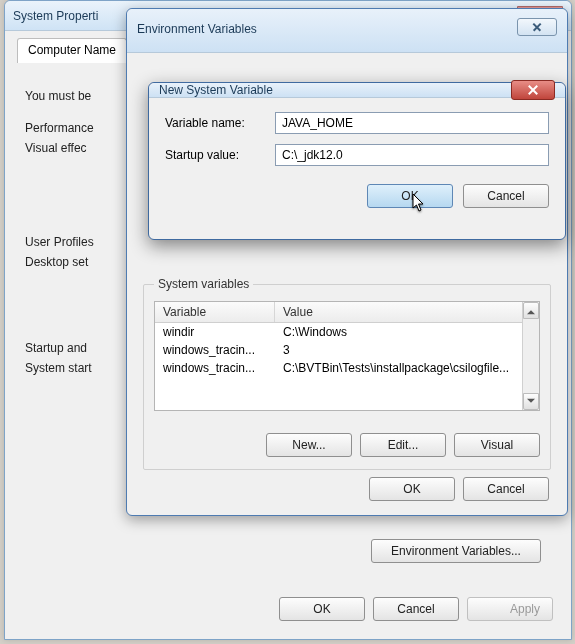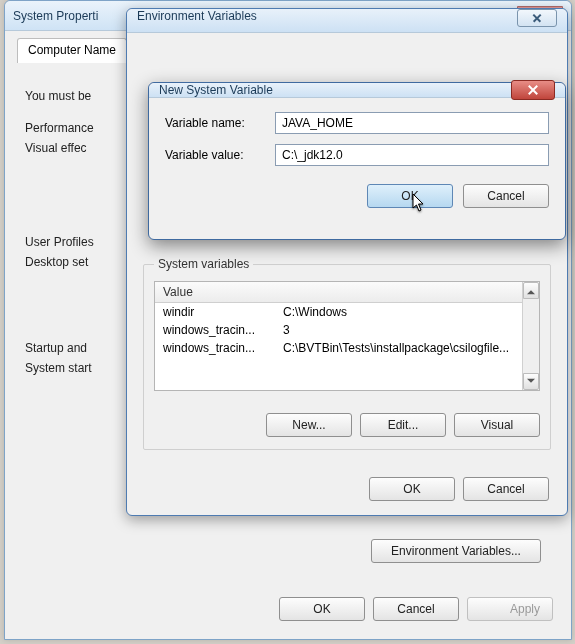--- a/index.html
+++ b/index.html
@@ -36,22 +36,22 @@
     border:1px solid #8f8f8f; border-radius:3px; color:#222; display:inline-flex;
     align-items:center; justify-content:center; cursor:default; }
   .btn.disabled { color:#9a9a9a; border-color:#c0c0c0;justify-content:flex-end; }
   .btn.wide { min-width: 170px; }
 
   .envvar-btn-row { position:absolute; right:30px; bottom:76px; }
 
   
   .win-env { position:absolute; left:126px; top:8px; width:442px; height:508px;
     background:#f0f0f0; border:1px solid #4e7bb1; border-radius:6px; box-shadow:0 4px 14px rgba(0,0,0,.35); }
-  .glass-title { height:24px; background:linear-gradient(#e8f1fa,#cde1f4); border-radius:6px 6px 0 0;
-    border-bottom:1px solid #b6c9da; display:flex; align-items:flex-start; padding:0 10px; color:#1b3a57; font-size:13px;}
+  .glass-title { height:44px; background:linear-gradient(#e8f1fa,#cde1f4); border-radius:6px 6px 0 0;
+    border-bottom:1px solid #b6c9da; display:flex; align-items:flex-end; padding:16px 10px; color:#1b3a57; font-size:13px;}
   .glass-title .spacer{flex:1;}
   .close-pill { width:40px; height:18px; border:1px solid #7a94ad; border-radius:3px;
     background:linear-gradient(#f2f7fc,#d3e3f2); position:relative;}
   .close-pill::before,.close-pill::after{content:"";position:absolute;left:50%;top:50%;width:10px;height:1.5px;background:#3a5b7a;}
   .close-pill::before{transform:translate(-50%,-50%) rotate(45deg);}
   .close-pill::after {transform:translate(-50%,-50%) rotate(-45deg);}
 
   .env-body { padding: 24px 14px; }
   .fieldset { border:1px solid #cfcfcf; border-radius:2px; padding: 10px 10px 12px; margin-top: 200px; }
   .fieldset > legend { padding: 0 4px; color:#333; }
@@ -148,20 +148,21 @@
   <div class="glass-title">
     <span>Environment Variables</span>
     <span class="spacer"></span>
     <div class="close-pill"></div>
   </div>
   <div class="env-body">
     <fieldset class="fieldset">
       <legend>System variables</legend>
       <div class="listview">
         <div class="lv-head">
+          <div class="col col-var">Variable</div>
           <div class="col col-val">Value</div>
         </div>
         <div class="lv-row">
           <div class="c1">windir</div>
           <div class="c2">C:\Windows</div>
         </div>
         <div class="lv-row">
           <div class="c1">windows_tracin...</div>
           <div class="c2">3</div>
         </div>
@@ -202,21 +203,21 @@
     <span>New System Variable</span>
     <span class="spacer"></span>
     <div class="red-x"></div>
   </div>
   <div class="form">
     <div class="form-row">
       <label>Variable name:</label>
       <input class="txt" type="text" value="JAVA_HOME" style="">
     </div>
     <div class="form-row">
-      <label>Variable value:</label>
+      <label>Startup value:</label>
       <input class="txt" type="text" value="C:\_jdk12.0" style="">
     </div>
   </div>
   <div class="new-footer">
     <div class="btn primary" style="position:relative">
       <span>OK</span>
       <span class="cursor" style="left:44px; top:8px;">
         <svg viewBox="0 0 14 20">
             <path d="M1 1 L1 15 L4.5 12 L7 18 L9 17 L6.5 11 L11 11 Z" fill="#fff" stroke="#000" stroke-width="1"></path>
           </svg>

